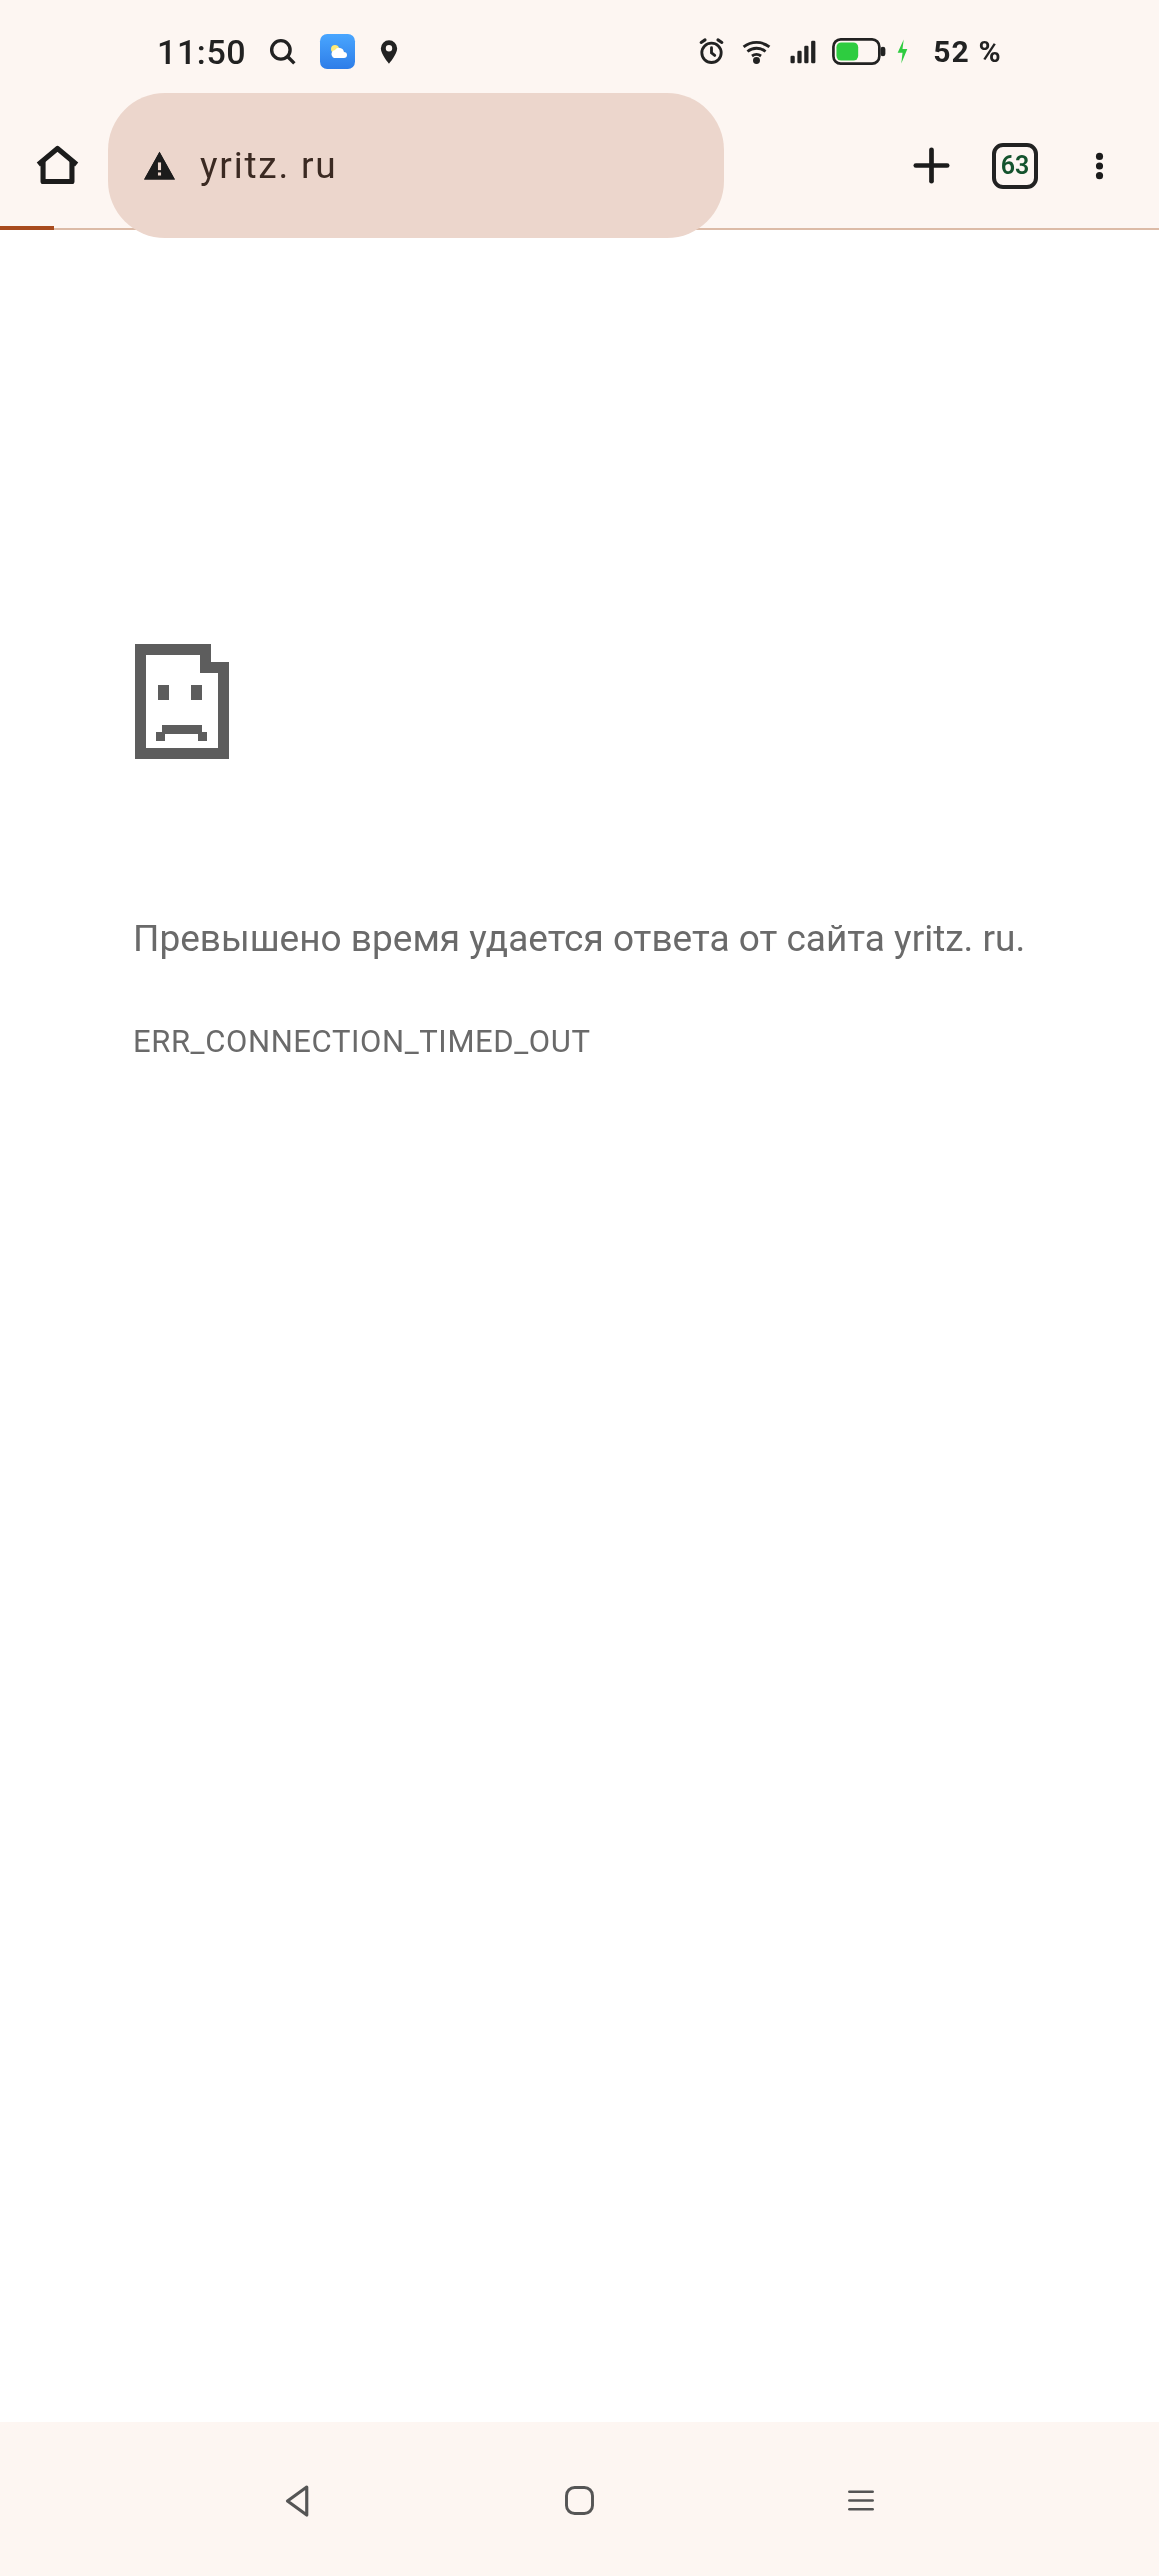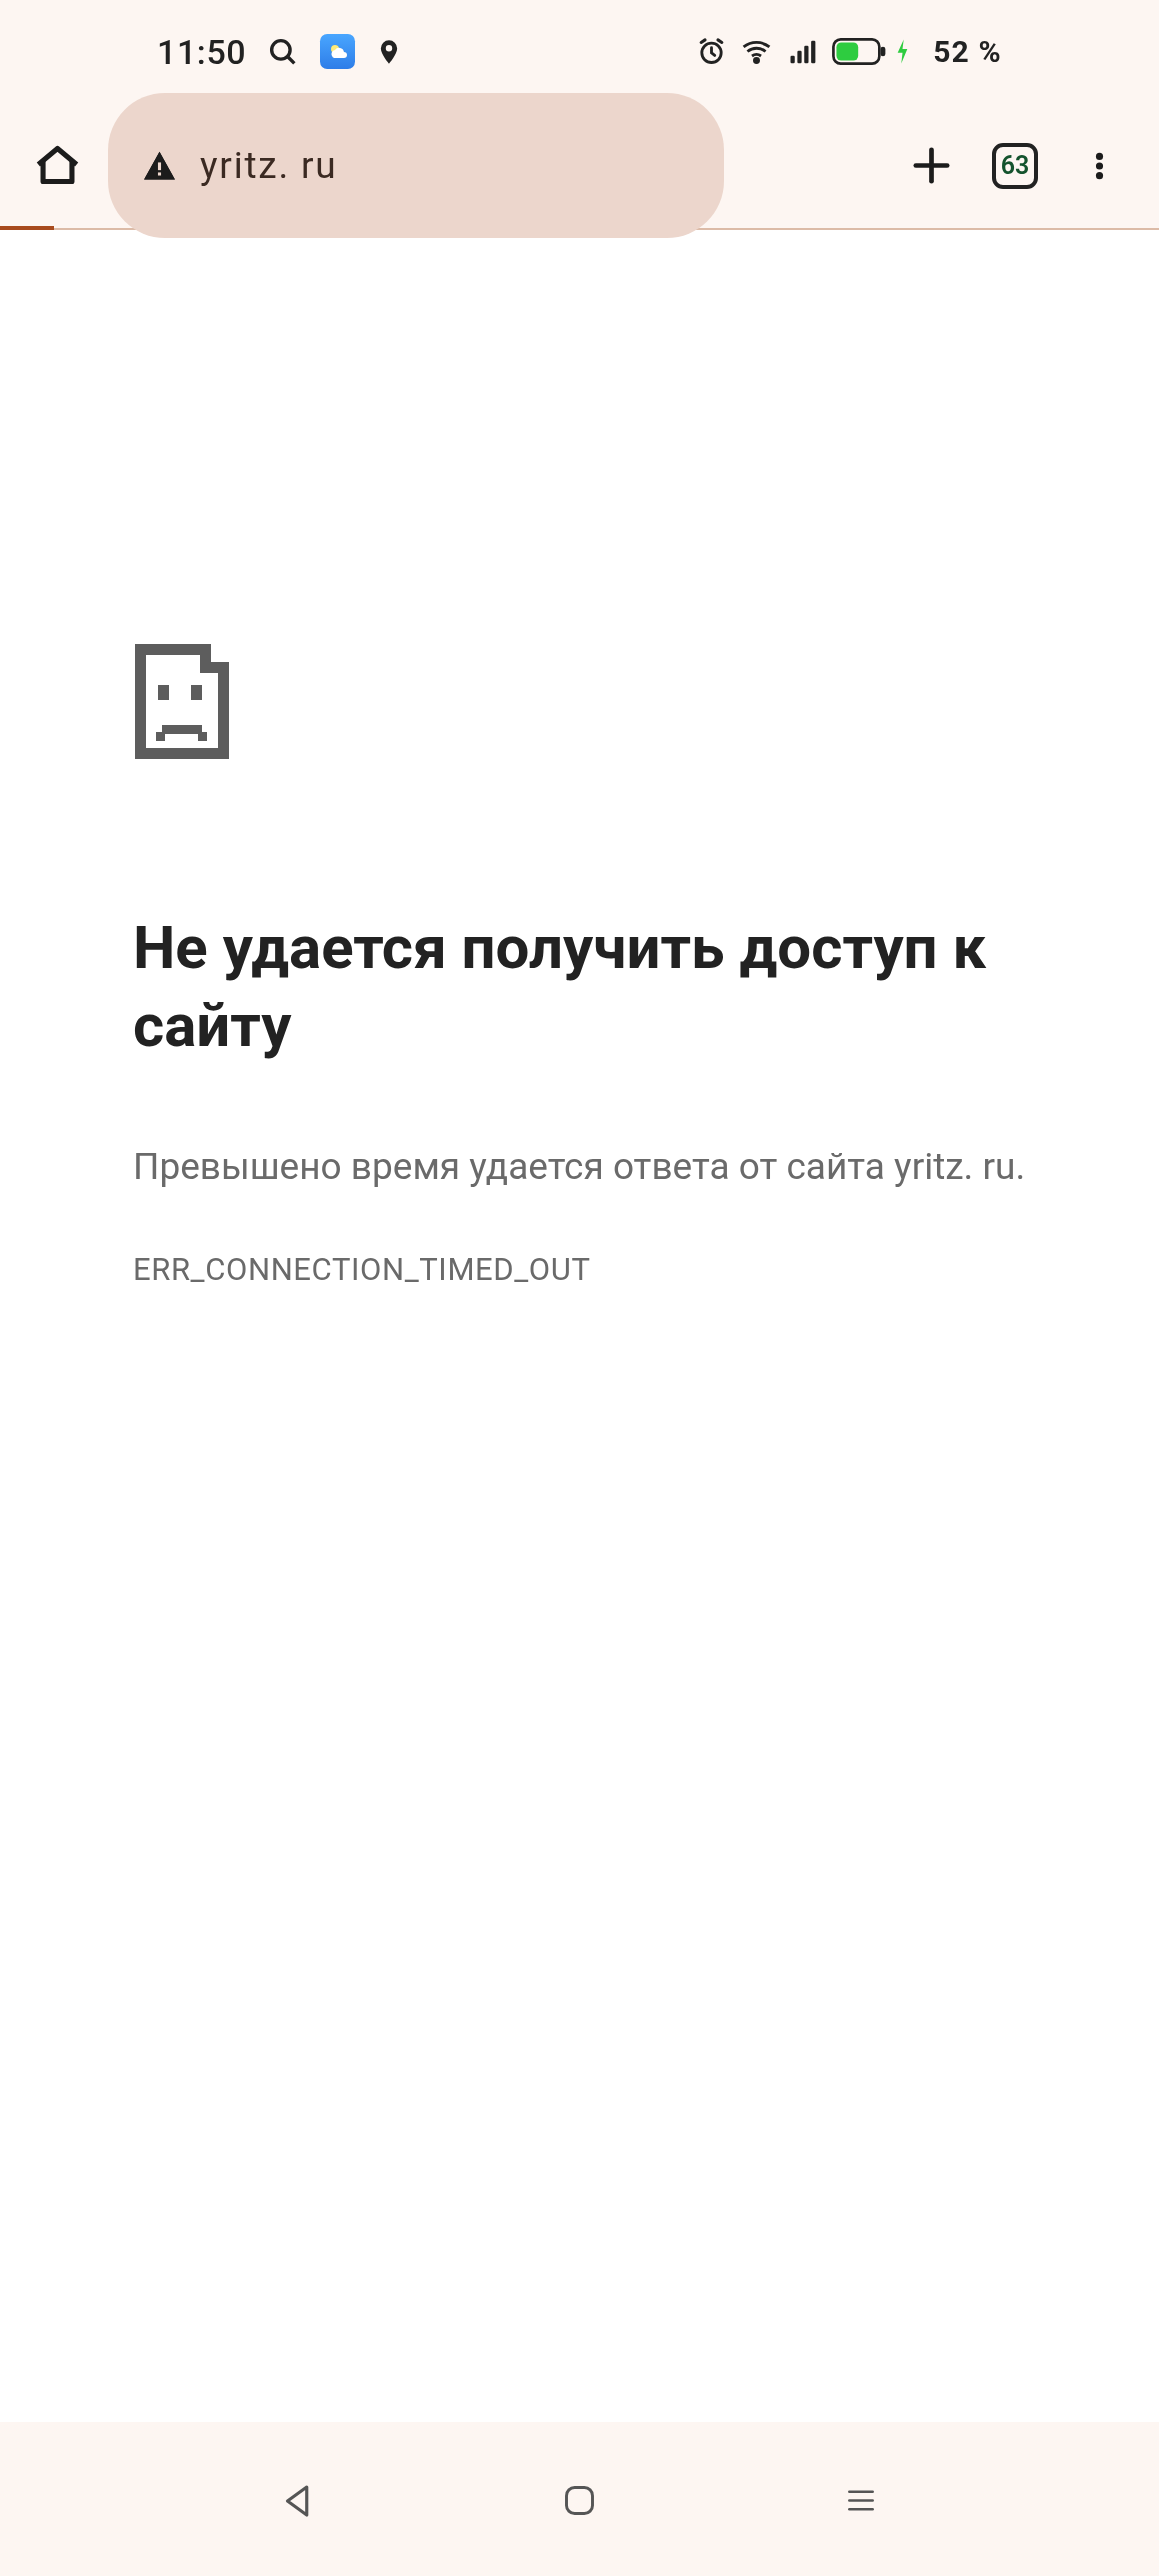--- a/index.html
+++ b/index.html
@@ -248,21 +248,20 @@
       <path d="M40 4 L40 14 L50 14" fill="none" stroke="#5d5d5d" stroke-width="6"></path>
 
       <rect x="14" y="24" width="6" height="8" fill="#5d5d5d"></rect>
       <rect x="32" y="24" width="6" height="8" fill="#5d5d5d"></rect>
       <rect x="16" y="46" width="22" height="5" fill="#5d5d5d"></rect>
       <rect x="13" y="50" width="5" height="5" fill="#5d5d5d"></rect>
       <rect x="36" y="50" width="5" height="5" fill="#5d5d5d"></rect>
     </svg>
   </div>
 
-  <h1 class="err-title">Не удается получить доступ к сайту</h1>
 
   <p class="err-para">Превышено время удается ответа от сайта yritz. ru.</p>
 
 
   <div class="err-code">ERR_CONNECTION_TIMED_OUT</div>
 
   <div class="btn-row">
   </div>
 </div>
 

